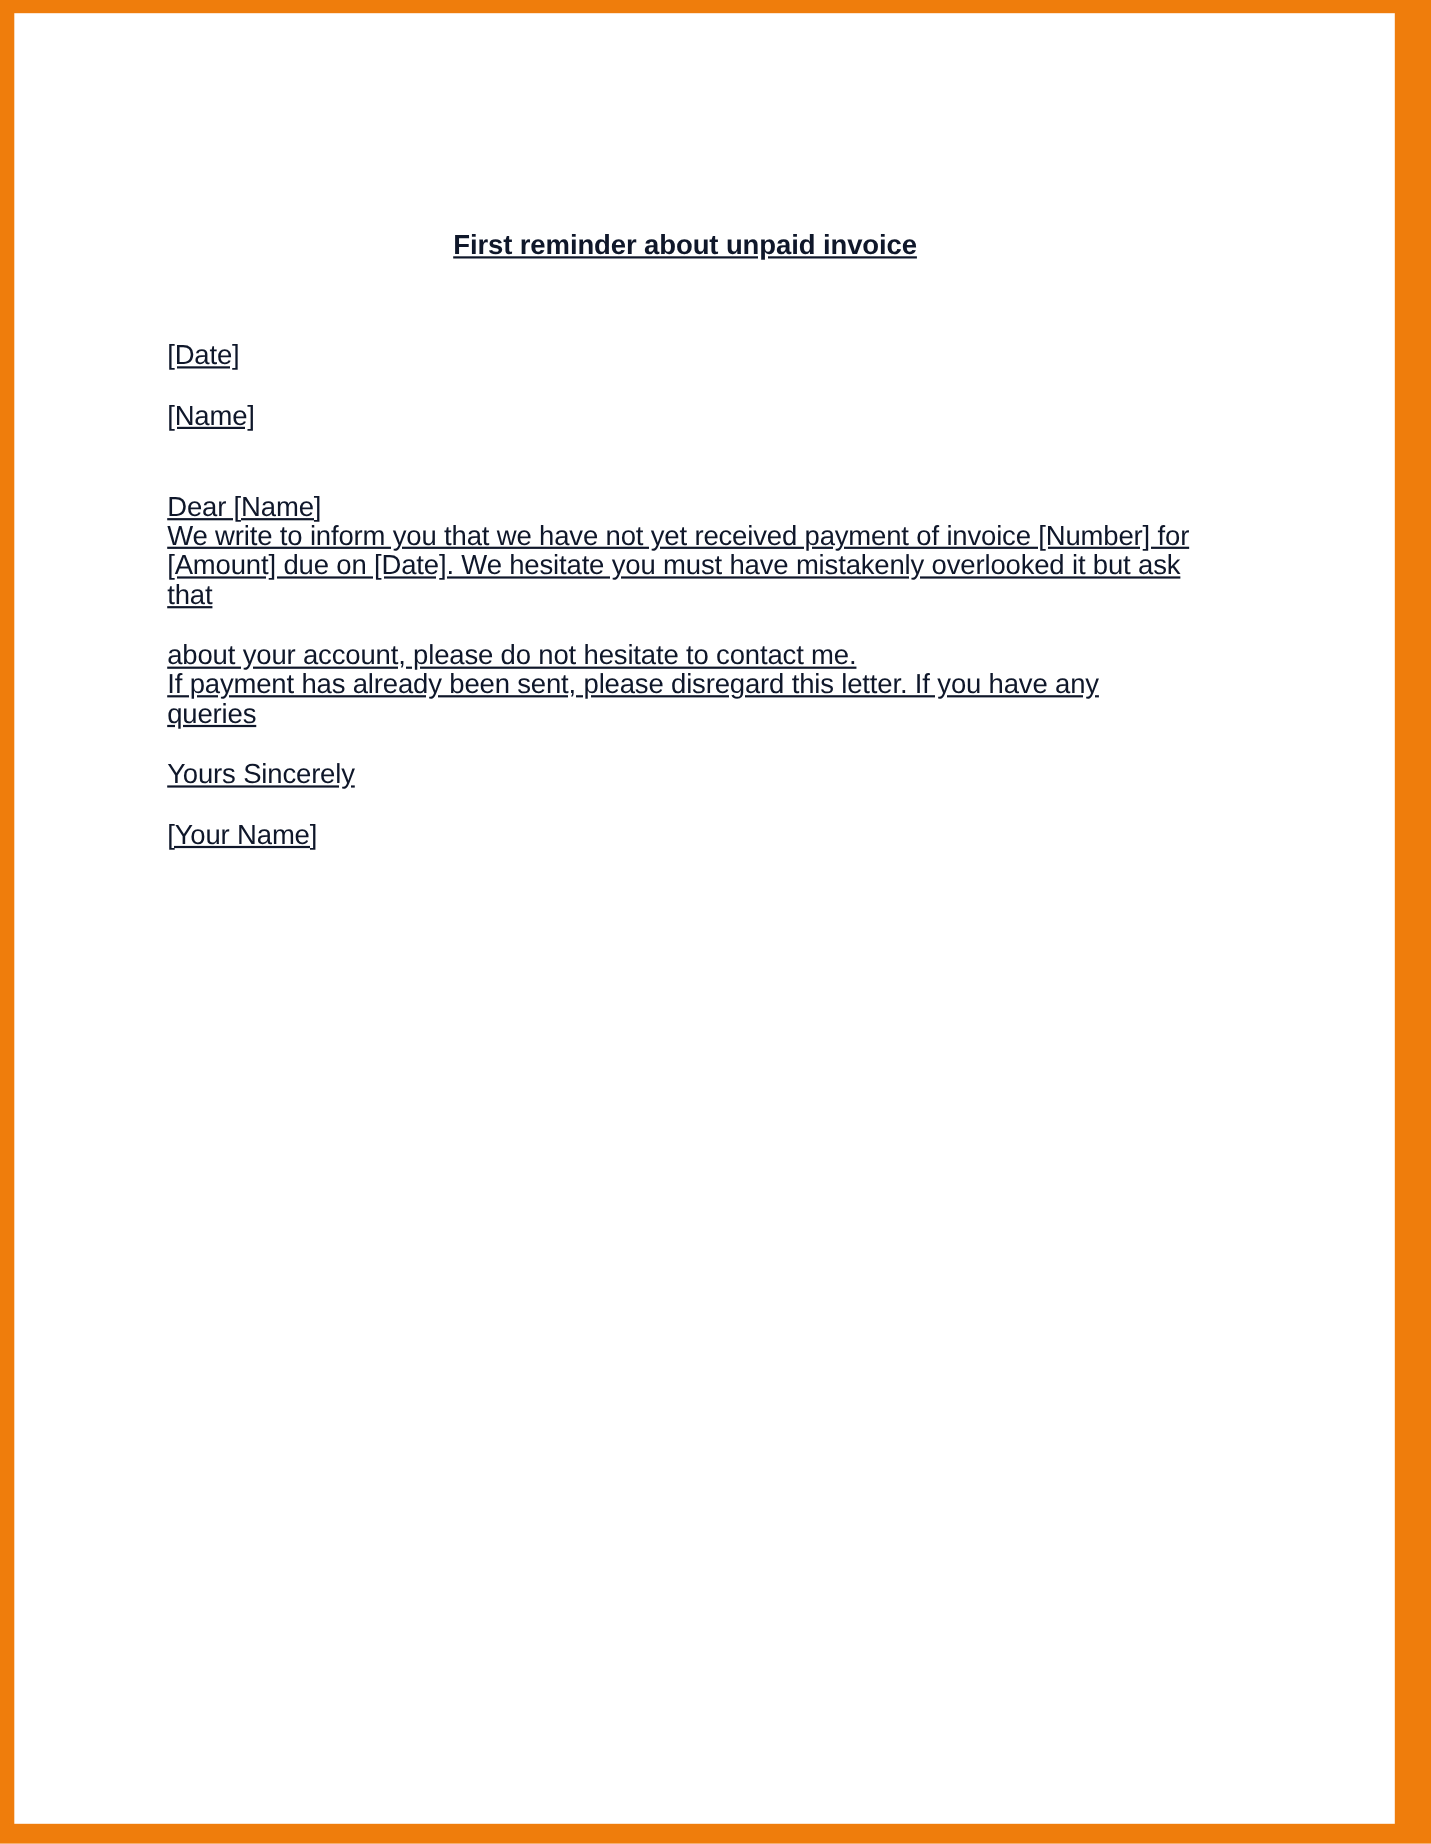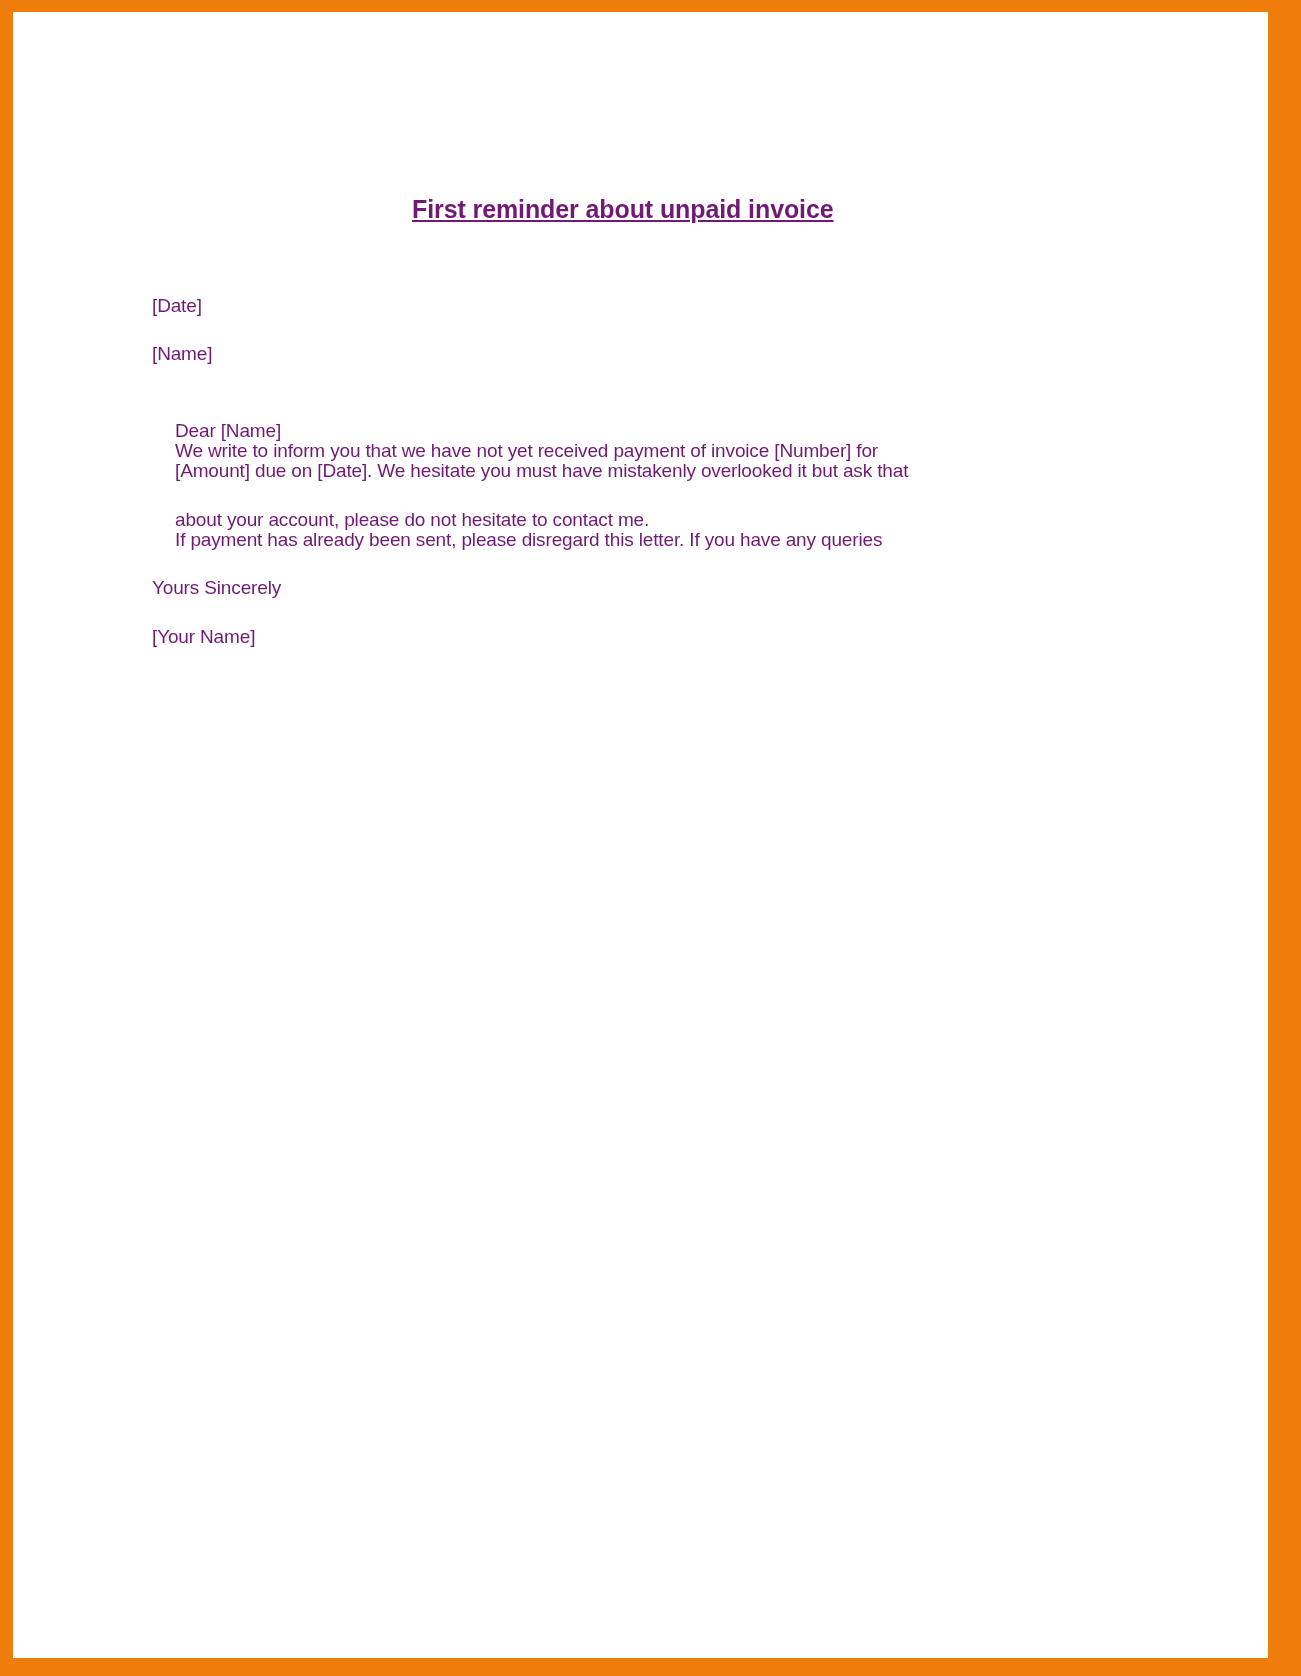--- a/index.html
+++ b/index.html
@@ -31,49 +31,50 @@
     width: 100%;
     height: 100%;
     background: #ffffff;
     overflow: hidden;
   }
 
   
   .letter {
     position: absolute;
     left: 139px;            
-    top: 182px;             
+    top: 196px;             
     width: 930px;
-    color: #701a75;
+    color: #0f172a;
   }
 
   .letter-title {
     font-size: 25px;
     font-weight: bold;
     text-decoration: underline;
     text-align: left;
     margin: 0 0 0 260px;
     letter-spacing: -0.1px;
     line-height: 1.2;
     white-space: nowrap;
   }
 
   .letter-block {
-    font-size: 19px;
+    font-size: 25px;
     line-height: 1.07;
     margin: 0;
     letter-spacing: -0.15px;
+    text-decoration: underline;
   }
 
   
   .gap-xl { height: 72px; }
   .gap-l  { height: 28px; }
   .gap-m  { height: 28px; }
 
-  .letter-line { display: block; margin-left: 23px; }
+  .letter-line { display: block; }
 
   .salutation-block .letter-line { display: block; }
 </style>
 </head>
 <body>
 
 <div class="page-frame">
   <div class="page-sheet">
 
     <div class="letter">

